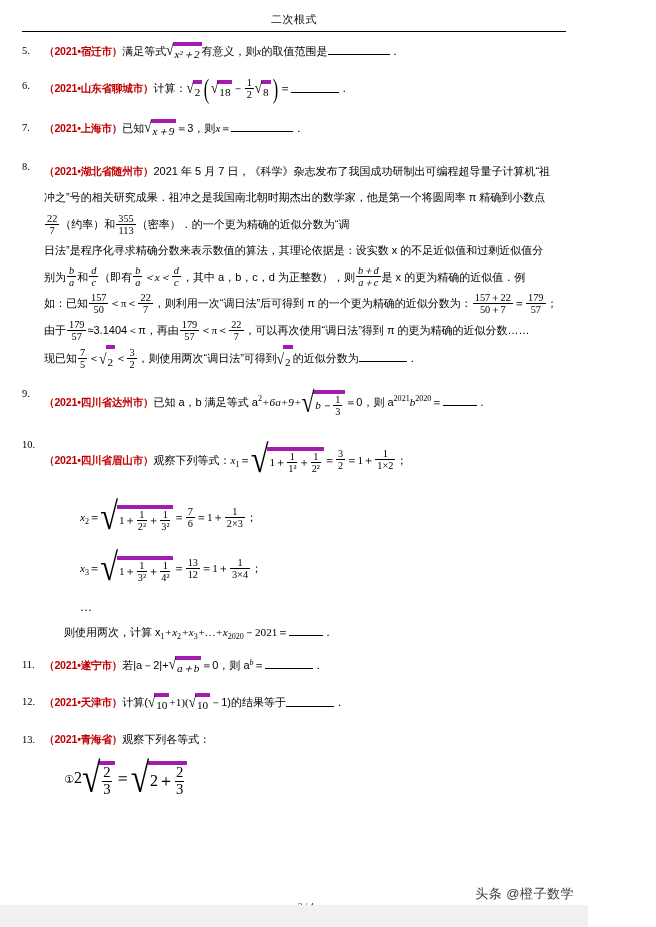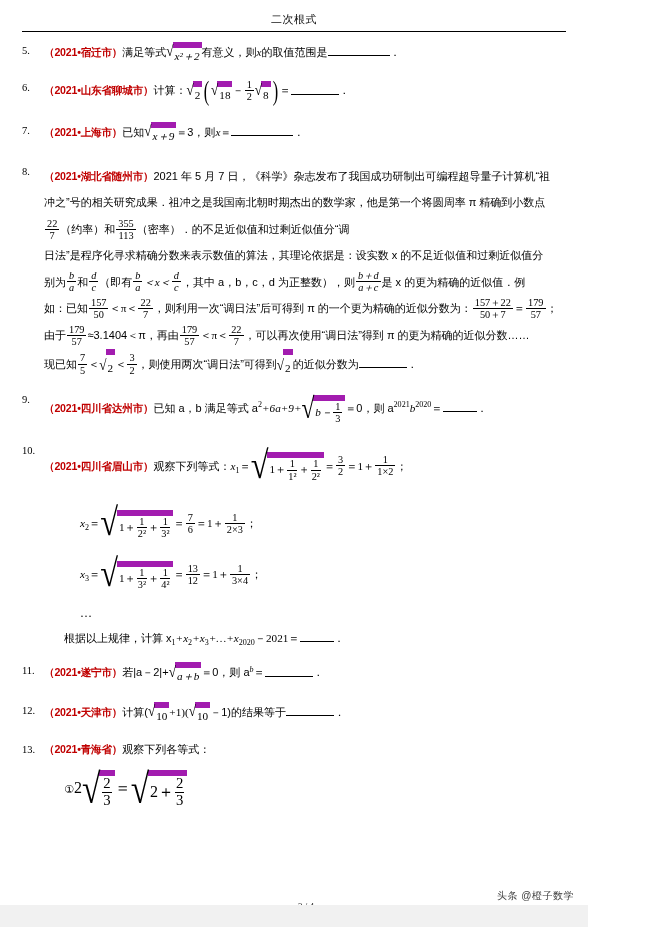--- a/index.html
+++ b/index.html
@@ -95,21 +95,21 @@
   }
   .sqrt > .rad {
     display: inline-block;
     font-size: 1.18em;
     vertical-align: middle;
     transform: scaleY(1.15) translateY(-1px);
     margin-right: -1px;
   }
   .sqrt > .arg {
     display: inline-block;
-    border-top: 6px solid #a21caf;
+    border-top: 4px solid #a21caf;
     padding: 0 2px 0 2px;
     vertical-align: middle;
   }
   .sqrt.big > .rad { font-size: 2.1em; transform: scaleY(1.25) translateY(-1px); }
   .sqrt.tall > .rad { font-size: 2.9em; transform: scaleY(1.2) translateY(-2px); }
 
   .paren-big {
     display: inline-block;
     font-size: 2.35em;
     vertical-align: middle;
@@ -144,21 +144,21 @@
     position: absolute;
     left: 0; right: 0; bottom: 0;
     height: 22px;
     background: #f1f1f1;
   }
   .watermark {
     position: absolute;
     right: 14px;
     bottom: 24px;
     font-family: "Liberation Sans", "DejaVu Sans", sans-serif;
-    font-size: 10px;
+    font-size: 13px;
     color: #3d3d3d;
     letter-spacing: .5px;
     white-space: nowrap;
   }
   .gap-s { margin-bottom: 14px; }
   .gap-m { margin-bottom: 18px; }
 </style>
 </head>
 <body>
 
@@ -188,21 +188,21 @@
       <div class="q-body">
         <span class="src">（2021•上海市）</span><span class="cn">已知</span><span class="sqrt"><span class="rad">√</span><span class="arg mi">x＋9</span></span><span class="cn">＝3，则</span><span class="mi">x</span><span class="cn">＝</span><span class="blank b-lg"></span><span class="cn">．</span>
       </div>
     </div>
 
     <div class="q">
       <div class="q-num">8.</div>
       <div class="q-body q8">
         <span class="src">（2021•湖北省随州市）</span><span class="cn">2021 年 5 月 7 日，《科学》杂志发布了我国成功研制出可编程超导量子计算机“祖</span>
         <span class="ln cn">冲之”号的相关研究成果．祖冲之是我国南北朝时期杰出的数学家，他是第一个将圆周率 π 精确到小数点</span>
-        <span class="ln"><span class="frac"><span class="num">22</span><span class="den">7</span></span><span class="cn">（约率）和</span><span class="frac"><span class="num">355</span><span class="den">113</span></span><span class="cn">（密率）．的不足近似值和过剩近似值分“调</span></span>
+        <span class="ln"><span class="frac"><span class="num">22</span><span class="den">7</span></span><span class="cn">（约率）和</span><span class="frac"><span class="num">355</span><span class="den">113</span></span><span class="cn">（密率）．的一个更为精确的近似分数为“调</span></span>
         <span class="ln cn">日法”是程序化寻求精确分数来表示数值的算法，其理论依据是：设实数 x 的不足近似值和过剩近似值分</span>
         <span class="ln"><span class="cn">别为</span><span class="frac"><span class="num mi">b</span><span class="den mi">a</span></span><span class="cn">和</span><span class="frac"><span class="num mi">d</span><span class="den mi">c</span></span><span class="cn">（即有</span><span class="frac"><span class="num mi">b</span><span class="den mi">a</span></span><span class="mi">＜x＜</span><span class="frac"><span class="num mi">d</span><span class="den mi">c</span></span><span class="cn">，其中 a，b，c，d 为正整数），则</span><span class="frac"><span class="num mi">b＋d</span><span class="den mi">a＋c</span></span><span class="cn">是 x 的更为精确的近似值．例</span></span>
         <span class="ln"><span class="cn">如：已知</span><span class="frac"><span class="num">157</span><span class="den">50</span></span><span class="mn">＜π＜</span><span class="frac"><span class="num">22</span><span class="den">7</span></span><span class="cn">，则利用一次“调日法”后可得到 π 的一个更为精确的近似分数为：</span><span class="frac"><span class="num">157＋22</span><span class="den">50＋7</span></span><span class="mn">＝</span><span class="frac"><span class="num">179</span><span class="den">57</span></span><span class="cn">；</span></span>
         <span class="ln"><span class="cn">由于</span><span class="frac"><span class="num">179</span><span class="den">57</span></span><span class="cn">≈3.1404＜π，再由</span><span class="frac"><span class="num">179</span><span class="den">57</span></span><span class="mn">＜π＜</span><span class="frac"><span class="num">22</span><span class="den">7</span></span><span class="cn">，可以再次使用“调日法”得到 π 的更为精确的近似分数……</span></span>
         <span class="ln"><span class="cn">现已知</span><span class="frac"><span class="num">7</span><span class="den">5</span></span><span class="mn">＜</span><span class="sqrt"><span class="rad">√</span><span class="arg mn">2</span></span><span class="mn">＜</span><span class="frac"><span class="num">3</span><span class="den">2</span></span><span class="cn">，则使用两次“调日法”可得到</span><span class="sqrt"><span class="rad">√</span><span class="arg mn">2</span></span><span class="cn">的近似分数为</span><span class="blank b-md"></span><span class="cn">．</span></span>
       </div>
     </div>
 
     <div class="q gap-s" style="margin-top:10px;">
       <div class="q-num">9.</div>
@@ -222,21 +222,21 @@
       <span class="mi">x</span><sub>2</sub><span class="mn">＝</span><span class="sqrt tall"><span class="rad">√</span><span class="arg"><span class="mn">1＋</span><span class="frac tight"><span class="num">1</span><span class="den">2²</span></span><span class="mn">＋</span><span class="frac tight"><span class="num">1</span><span class="den">3²</span></span></span></span><span class="mn">＝</span><span class="frac"><span class="num">7</span><span class="den">6</span></span><span class="mn">＝1＋</span><span class="frac"><span class="num">1</span><span class="den">2×3</span></span><span class="cn">；</span>
     </div>
 
     <div class="seq-line">
       <span class="mi">x</span><sub>3</sub><span class="mn">＝</span><span class="sqrt tall"><span class="rad">√</span><span class="arg"><span class="mn">1＋</span><span class="frac tight"><span class="num">1</span><span class="den">3²</span></span><span class="mn">＋</span><span class="frac tight"><span class="num">1</span><span class="den">4²</span></span></span></span><span class="mn">＝</span><span class="frac"><span class="num">13</span><span class="den">12</span></span><span class="mn">＝1＋</span><span class="frac"><span class="num">1</span><span class="den">3×4</span></span><span class="cn">；</span>
     </div>
 
     <div class="dots">…</div>
 
     <div class="rule-line">
-      <span class="cn">根据以上规律，计算 x</span><sub>1</sub><span class="mi">+x</span><sub>2</sub><span class="mi">+x</span><sub>3</sub><span class="mi">+…+x</span><sub>2020</sub><span class="mn">－2021＝</span><span class="blank b-sm"></span><span class="cn">．</span>
+      <span class="cn">则使用两次，计算 x</span><sub>1</sub><span class="mi">+x</span><sub>2</sub><span class="mi">+x</span><sub>3</sub><span class="mi">+…+x</span><sub>2020</sub><span class="mn">－2021＝</span><span class="blank b-sm"></span><span class="cn">．</span>
     </div>
 
     <div class="q" style="margin-top:16px;">
       <div class="q-num">11.</div>
       <div class="q-body">
         <span class="src">（2021•遂宁市）</span><span class="cn">若|a－2|+</span><span class="sqrt"><span class="rad">√</span><span class="arg mi">a＋b</span></span><span class="cn">＝0，则 a</span><sup class="mi">b</sup><span class="mn">＝</span><span class="blank b-md"></span><span class="cn">．</span>
       </div>
     </div>
 
     <div class="q" style="margin-top:16px;">

